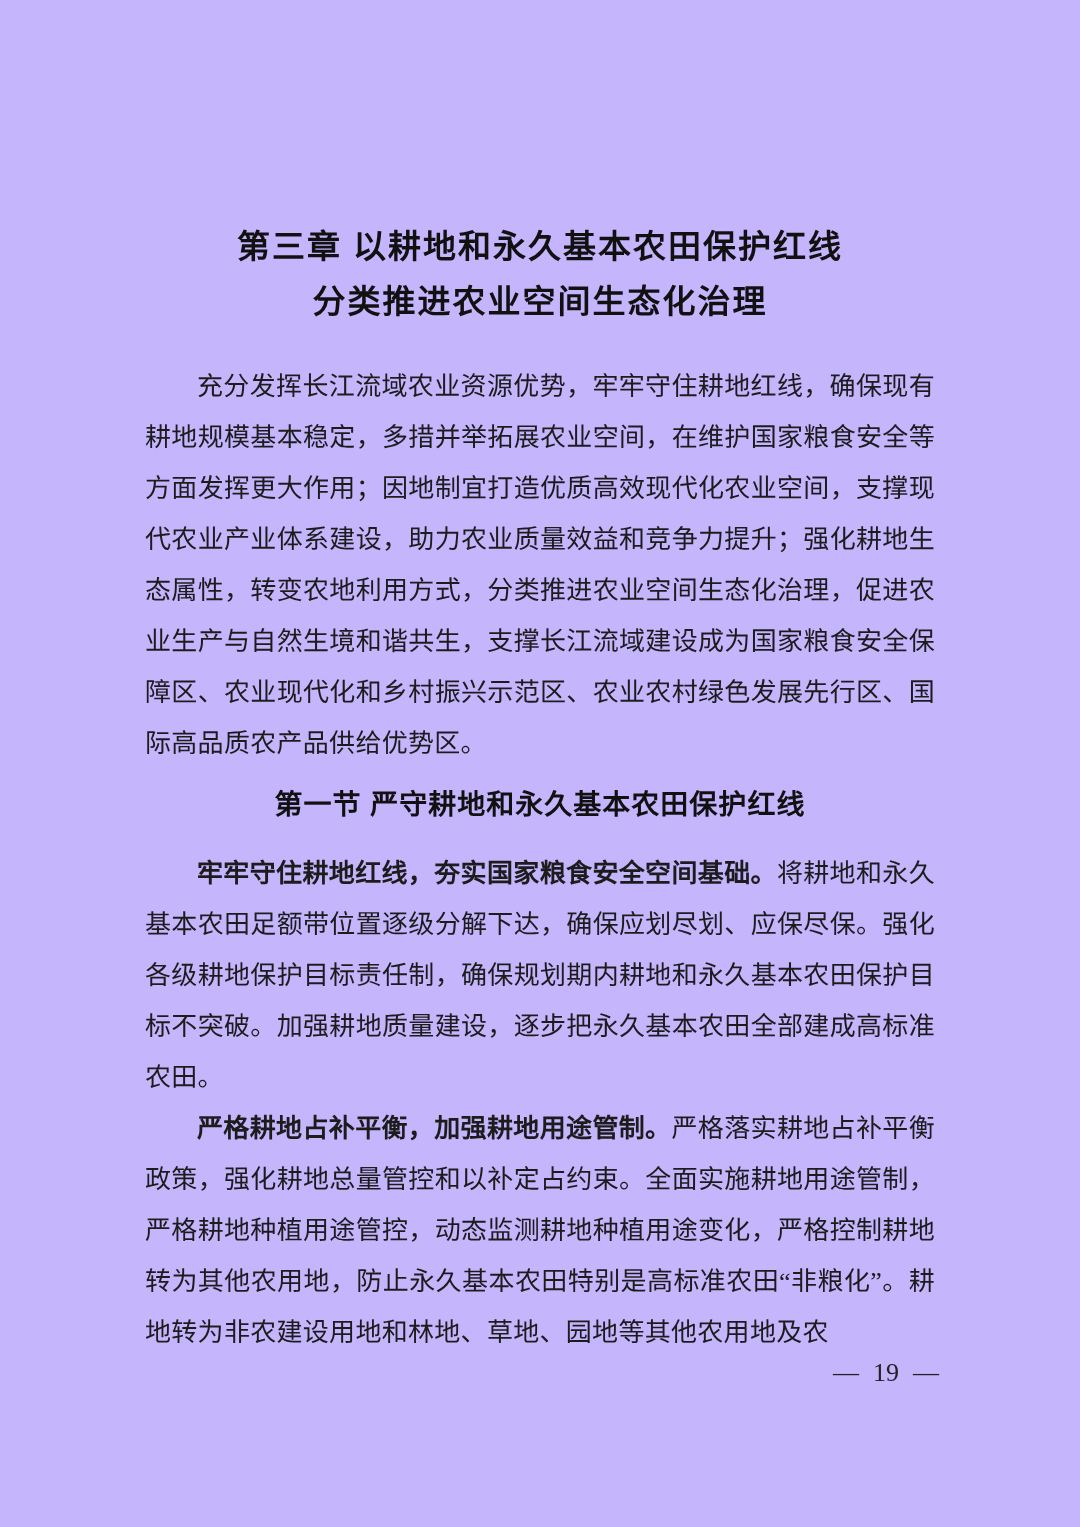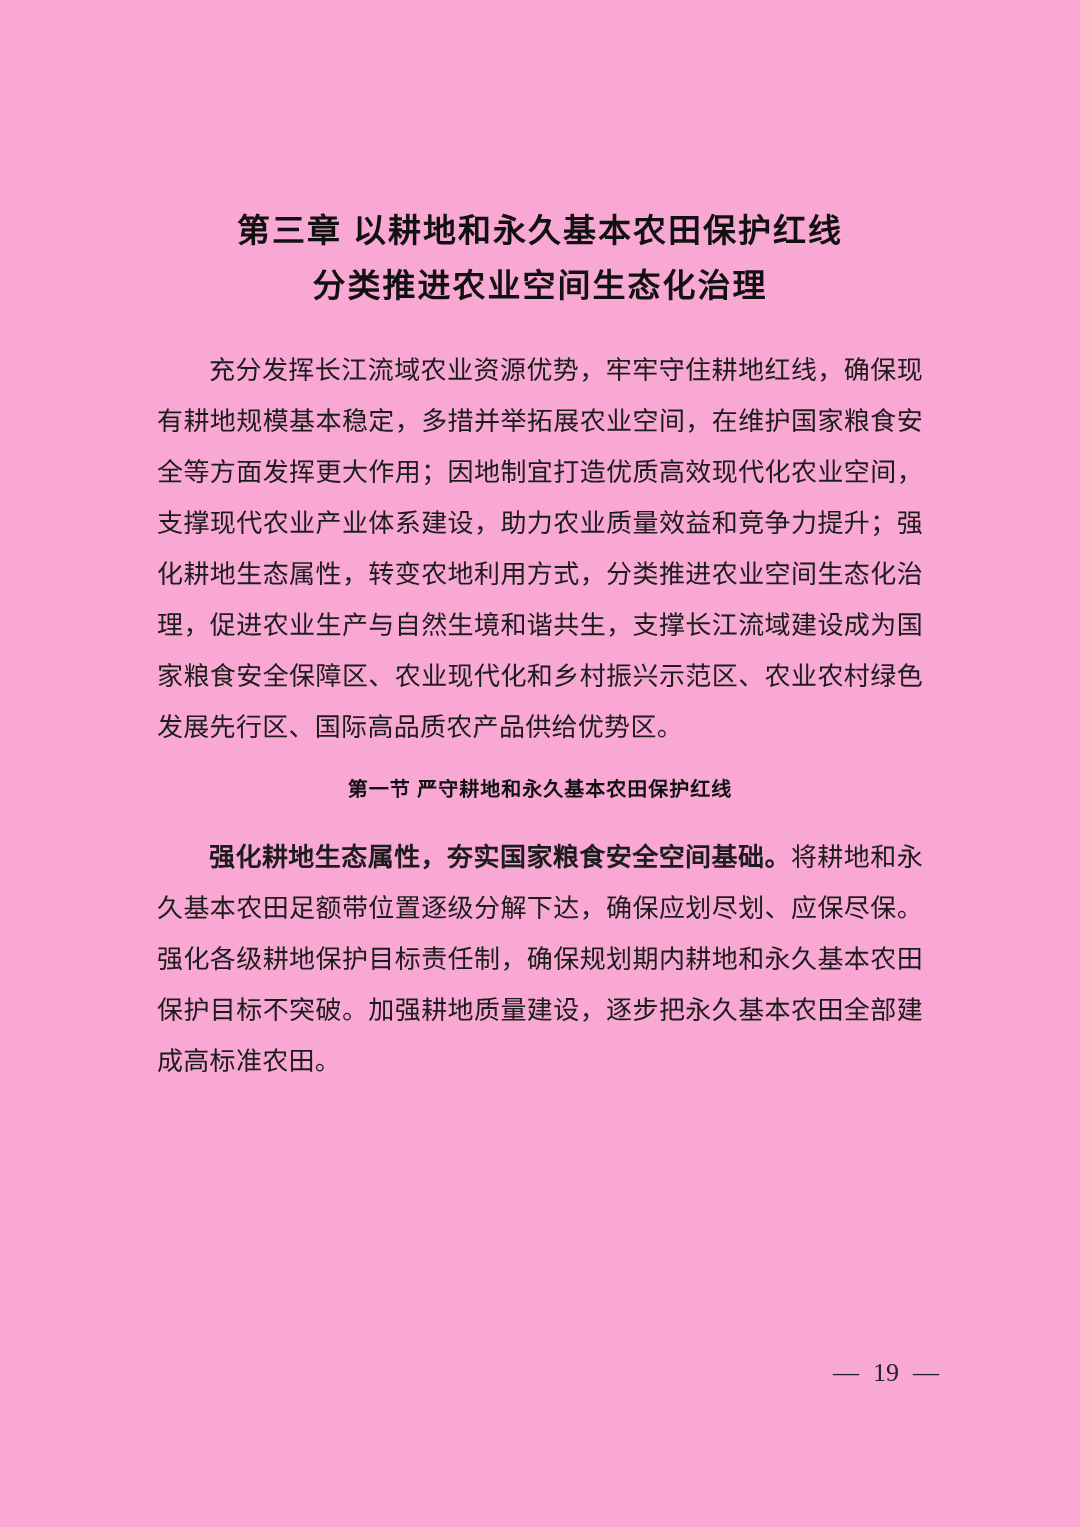--- a/index.html
+++ b/index.html
@@ -11,55 +11,55 @@
     height: 1527px;
     background: #ffffff;
     color: #1c1c1c;
     font-family: "Liberation Serif", serif;
     position: relative;
     overflow: hidden;
   }
   .page {
     position: absolute;
     inset: 0;
-    padding: 0 145px;
+    padding: 16px 145px;
     box-sizing: border-box;
-    background: #f9a8d4;
+    background: #c4b5fd;
   }
   .chapter-title {
     margin: 203px 0 0 0;
     font-family: "Liberation Sans", sans-serif;
     font-weight: 700;
     font-size: 33px;
     line-height: 55px;
     text-align: center;
     color: #111111;
   }
   .chapter-title .title-line {
     display: block;
     letter-spacing: 2px;
   }
   .body-para {
-    margin: 12px;
+    margin: 0;
     font-size: 26px;
     line-height: 51px;
     text-align: justify;
     text-justify: inter-character;
     text-indent: 2em;
     color: #1c1c1c;
     letter-spacing: 0.3px;
   }
   .intro {
     margin-top: 32px;
   }
   .section-title {
     margin: 16px 0 23px 0;
     font-family: "Liberation Sans", sans-serif;
     font-weight: 700;
-    font-size: 20px;
+    font-size: 28px;
     line-height: 40px;
     text-align: center;
     color: #111111;
     letter-spacing: 1px;
   }
   .lead {
     font-weight: 700;
     font-family: "Liberation Serif", serif;
   }
   .footer {
@@ -82,22 +82,23 @@
 
   <h1 class="chapter-title">
     <span class="title-line">第三章 以耕地和永久基本农田保护红线</span>
     <span class="title-line">分类推进农业空间生态化治理</span>
   </h1>
 
   <p class="body-para intro">充分发挥长江流域农业资源优势，牢牢守住耕地红线，确保现有耕地规模基本稳定，多措并举拓展农业空间，在维护国家粮食安全等方面发挥更大作用；因地制宜打造优质高效现代化农业空间，支撑现代农业产业体系建设，助力农业质量效益和竞争力提升；强化耕地生态属性，转变农地利用方式，分类推进农业空间生态化治理，促进农业生产与自然生境和谐共生，支撑长江流域建设成为国家粮食安全保障区、农业现代化和乡村振兴示范区、农业农村绿色发展先行区、国际高品质农产品供给优势区。</p>
 
   <h2 class="section-title">第一节 严守耕地和永久基本农田保护红线</h2>
 
-  <p class="body-para"><strong class="lead">强化耕地生态属性，夯实国家粮食安全空间基础。</strong><span>将耕地和永久基本农田足额带位置逐级分解下达，确保应划尽划、应保尽保。强化各级耕地保护目标责任制，确保规划期内耕地和永久基本农田保护目标不突破。加强耕地质量建设，逐步把永久基本农田全部建成高标准农田。</span></p>
+  <p class="body-para"><strong class="lead">牢牢守住耕地红线，夯实国家粮食安全空间基础。</strong><span>将耕地和永久基本农田足额带位置逐级分解下达，确保应划尽划、应保尽保。强化各级耕地保护目标责任制，确保规划期内耕地和永久基本农田保护目标不突破。加强耕地质量建设，逐步把永久基本农田全部建成高标准农田。</span></p>
 
+  <p class="body-para"><strong class="lead">严格耕地占补平衡，加强耕地用途管制。</strong><span>严格落实耕地占补平衡政策，强化耕地总量管控和以补定占约束。全面实施耕地用途管制，严格耕地种植用途管控，动态监测耕地种植用途变化，严格控制耕地转为其他农用地，防止永久基本农田特别是高标准农田“非粮化”。耕地转为非农建设用地和林地、草地、园地等其他农用地及农</span></p>
 
   <div class="footer">
     <span>—</span>
     <span>19</span>
     <span>—</span>
   </div>
 
 </div>
 
 </body></html>

